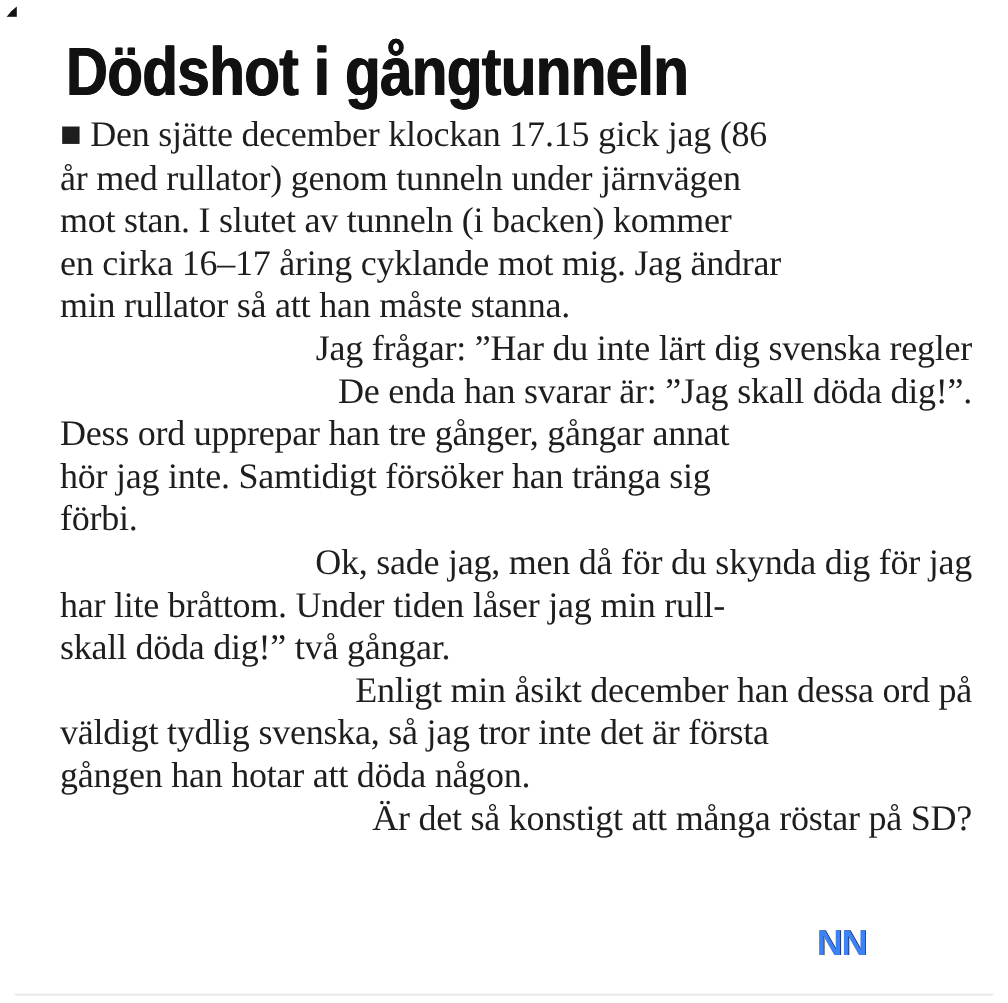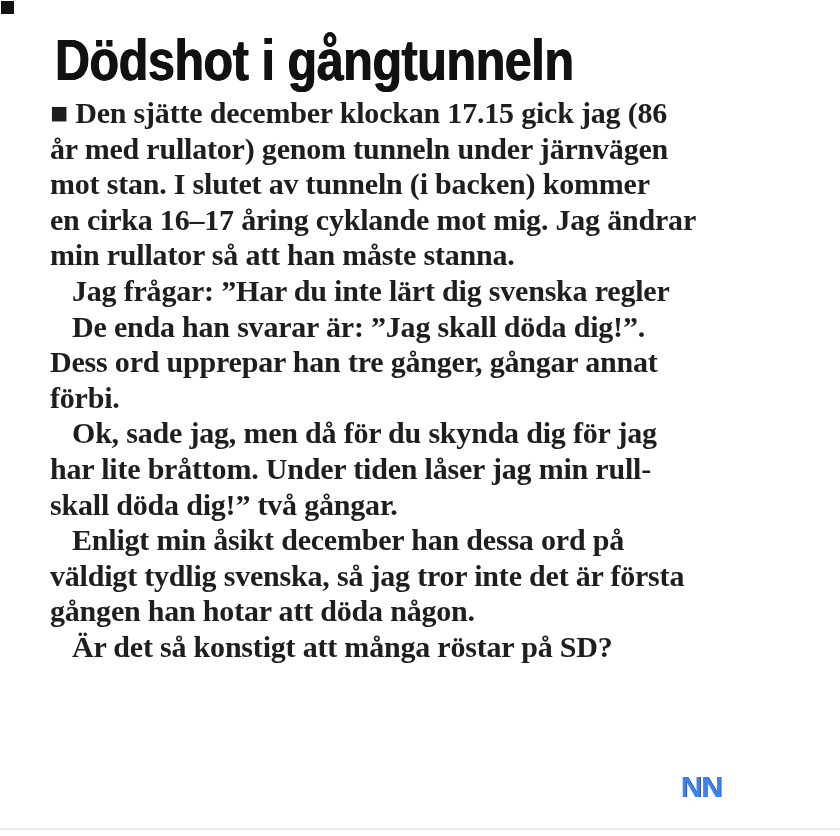--- a/index.html
+++ b/index.html
@@ -7,20 +7,21 @@
     padding: 0;
     background: #ffffff;
   }
   .page {
     position: relative;
     width: 840px;
     height: 836px;
     background: #ffffff;
     overflow: hidden;
     font-family: "Liberation Serif", serif;
+    border-radius: 32px;
   }
   .corner-mark {
     position: absolute;
     left: 1px;
     top: 1px;
     width: 13px;
     height: 13px;
     background: #131313;
   }
   .headline {
@@ -41,29 +42,29 @@
   }
   .article-body {
     position: absolute;
     left: 50px;
     top: 95px;
     width: 760px;
     color: #1e1e1e;
     font-family: "Liberation Serif", serif;
     font-size: 30px;
     letter-spacing: -0.2px;
-    font-weight: bold;
   }
   .body-line {
     height: 35.6px;
     line-height: 35.6px;
     white-space: nowrap;
   }
   .body-line.indent {
     padding-left: 22px;
+    text-align: right;
   }
   .signature {
     position: absolute;
     top: 772px;
     right: 118px;
     font-family: "Liberation Sans", sans-serif;
     font-weight: bold;
     font-size: 30px;
     line-height: 1;
     letter-spacing: -1px;
@@ -90,20 +91,21 @@
 
   <div class="article-body">
     <div class="body-line">■ Den sjätte december klockan 17.15 gick jag (86</div>
     <div class="body-line">år med rullator) genom tunneln under järnvägen</div>
     <div class="body-line">mot stan. I slutet av tunneln (i backen) kommer</div>
     <div class="body-line">en cirka 16–17 åring cyklande mot mig. Jag ändrar</div>
     <div class="body-line">min rullator så att han måste stanna.</div>
     <div class="body-line indent">Jag frågar: ”Har du inte lärt dig svenska regler</div>
     <div class="body-line indent">De enda han svarar är: ”Jag skall döda dig!”.</div>
     <div class="body-line">Dess ord upprepar han tre gånger, gångar annat</div>
+    <div class="body-line">hör jag inte. Samtidigt försöker han tränga sig</div>
     <div class="body-line">förbi.</div>
     <div class="body-line indent">Ok, sade jag, men då för du skynda dig för jag</div>
     <div class="body-line">har lite bråttom. Under tiden låser jag min rull-</div>
     <div class="body-line">skall döda dig!” två gångar.</div>
     <div class="body-line indent">Enligt min åsikt december han dessa ord på</div>
     <div class="body-line">väldigt tydlig svenska, så jag tror inte det är första</div>
     <div class="body-line">gången han hotar att döda någon.</div>
     <div class="body-line indent">Är det så konstigt att många röstar på SD?</div>
   </div>
 

